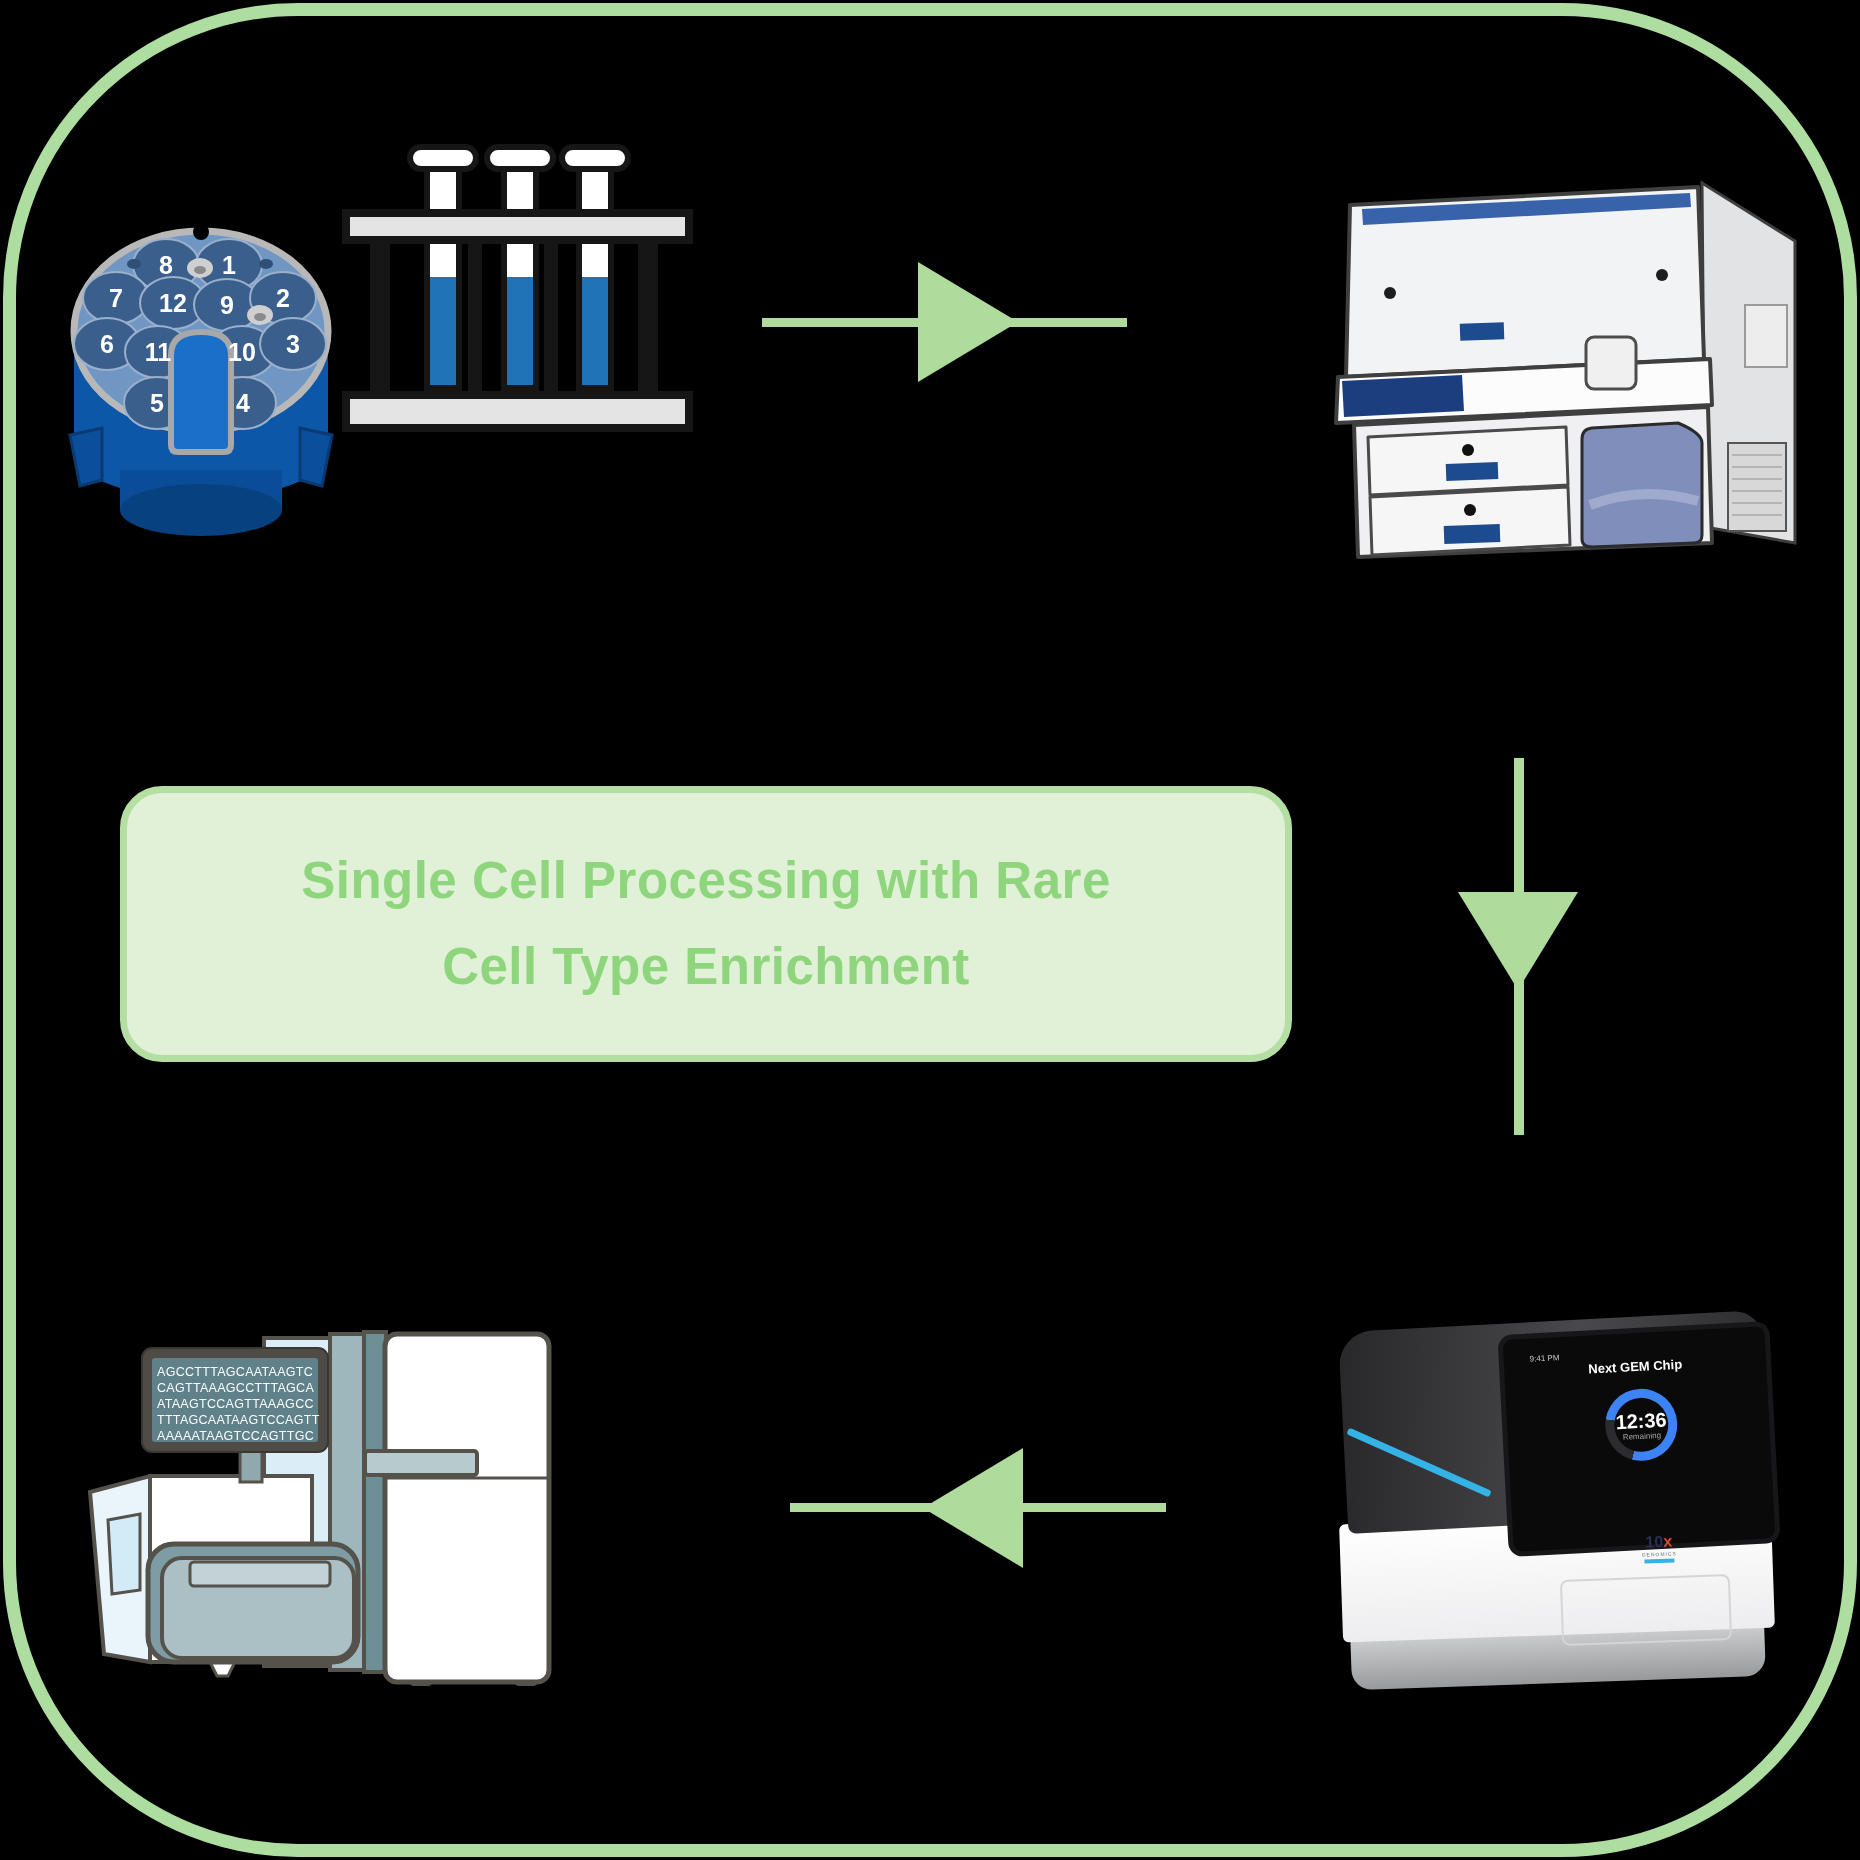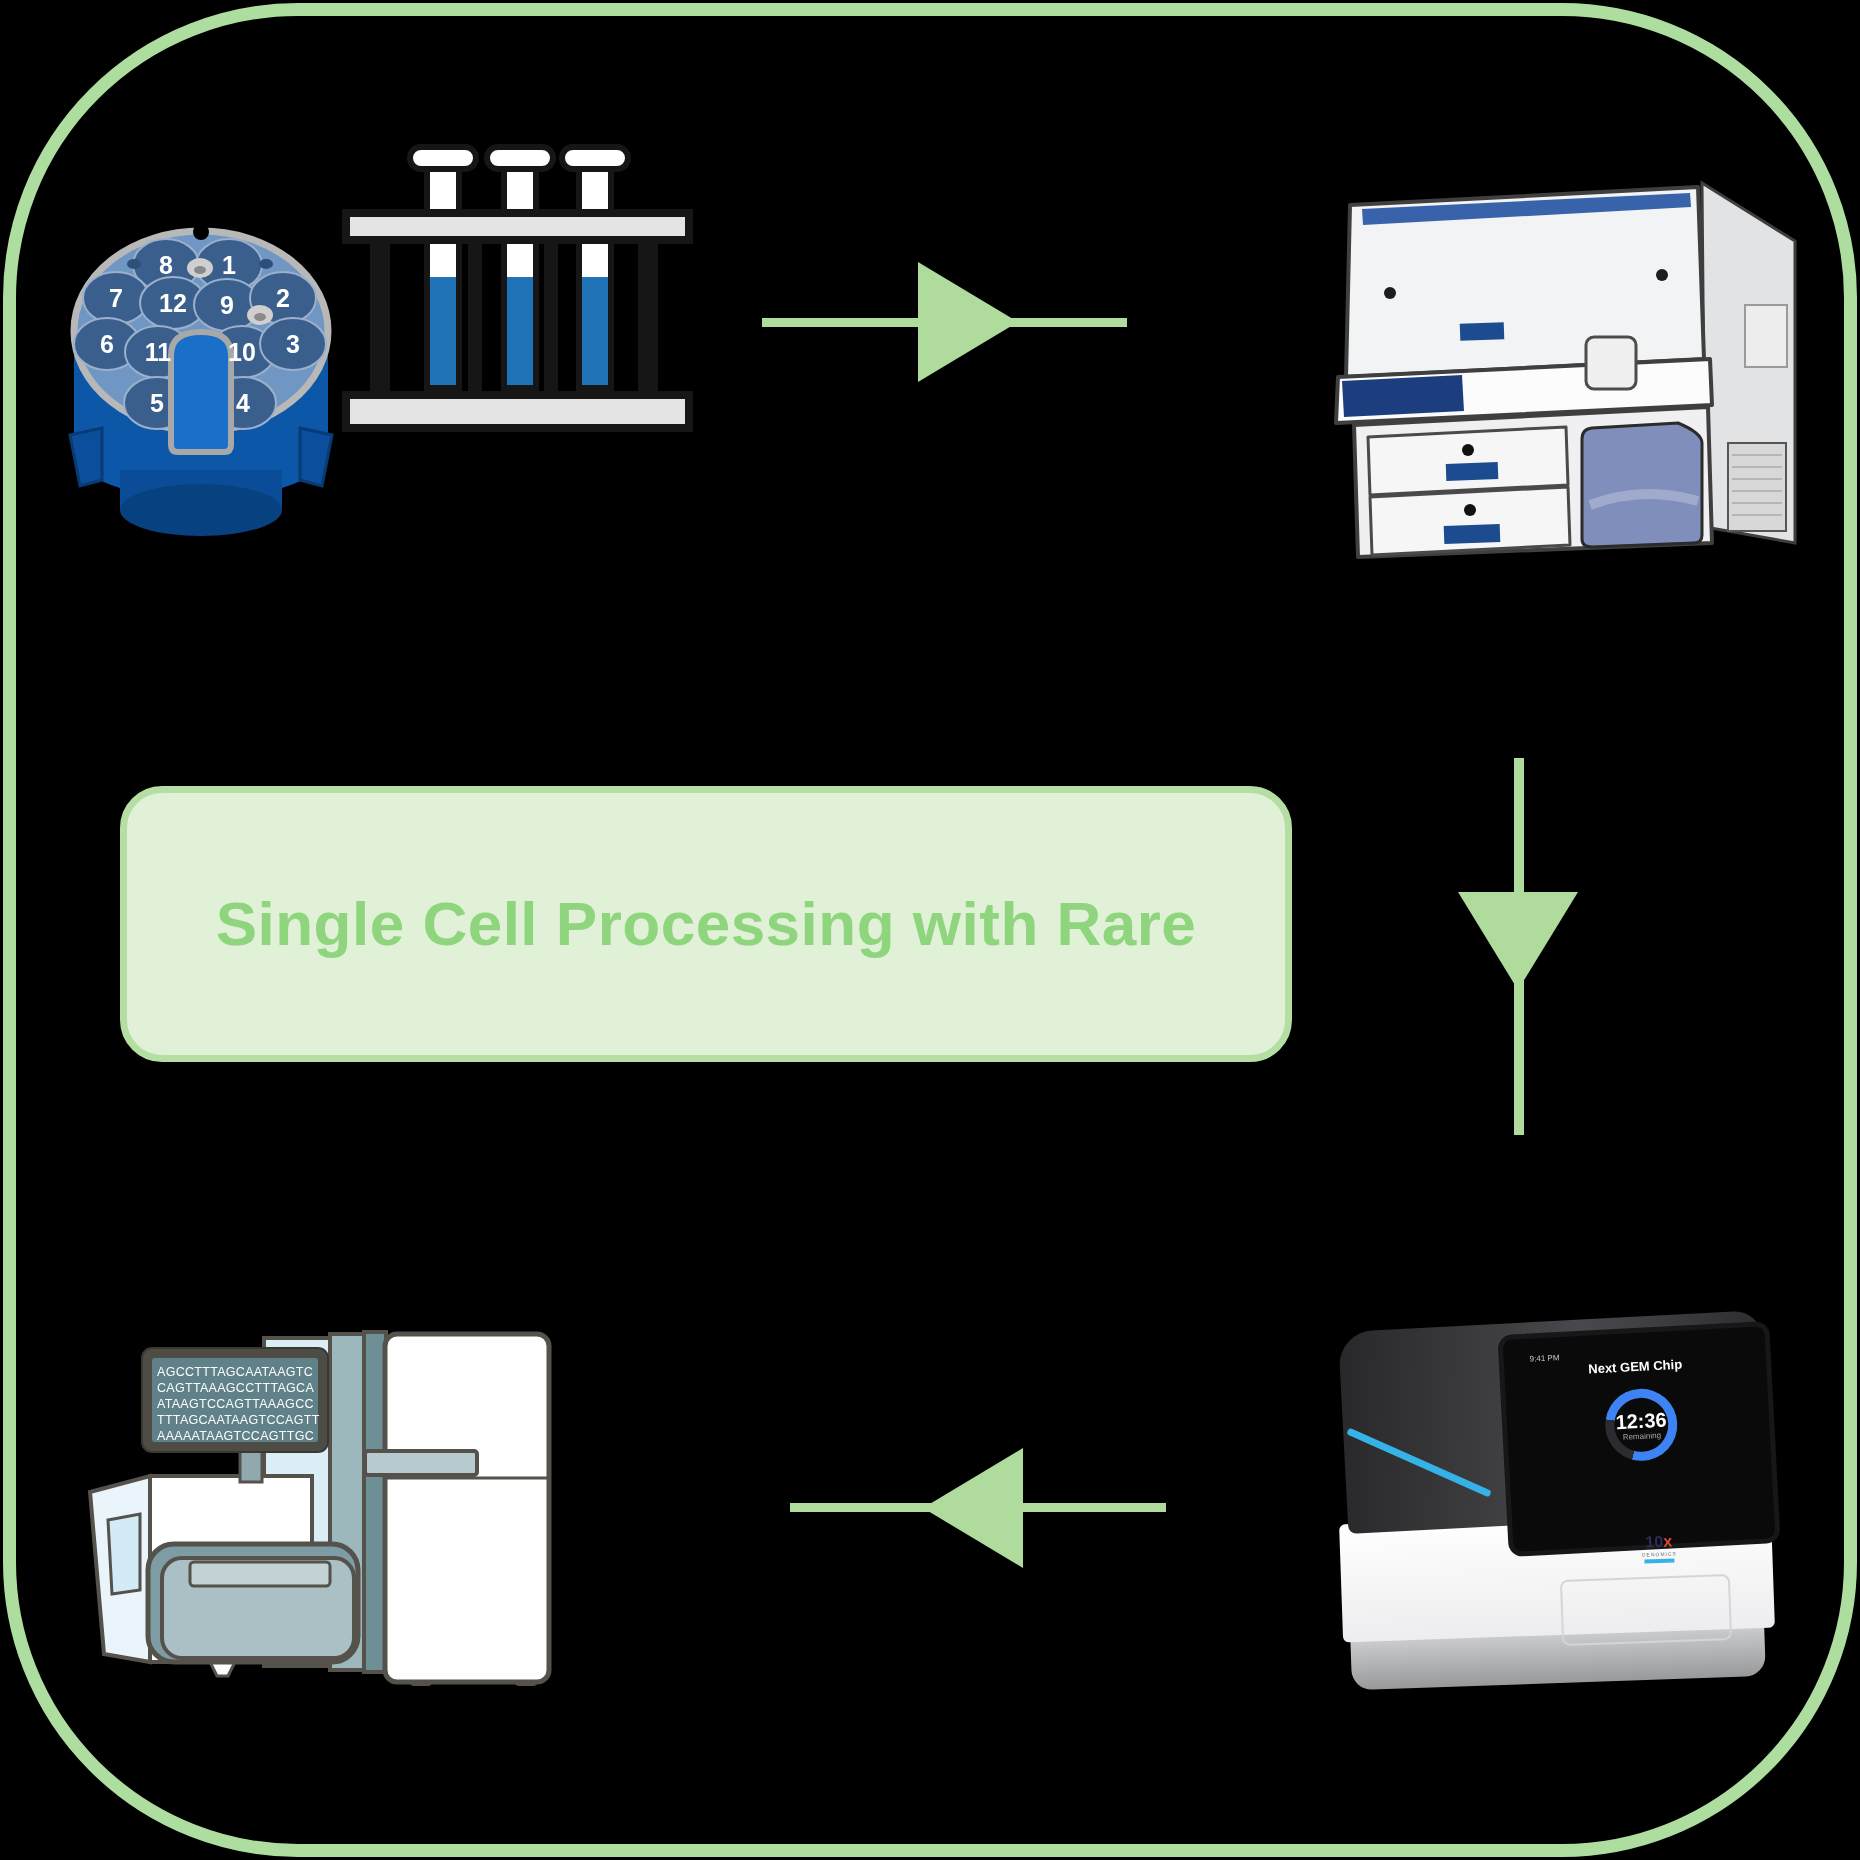--- a/index.html
+++ b/index.html
@@ -7,21 +7,21 @@
           font-family:"Liberation Sans",sans-serif;}
   .frame{position:absolute;left:3px;top:3px;right:3px;bottom:3px;
          border:13px solid #aedda0;border-radius:295px;}
   .abs{position:absolute;}
 
   
   .title-box{position:absolute;left:120px;top:786px;width:1172px;height:276px;
              background:#e0f1d7;border:7px solid #b5dfa2;border-radius:42px;
              box-sizing:border-box;display:flex;flex-direction:column;justify-content:center;
              align-items:center;text-align:center;}
-  .title-line{display:block;font-size:62px;font-weight:bold;color:#8fd57d;line-height:86px;
+  .title-line{display:block;font-size:51px;font-weight:bold;color:#8fd57d;line-height:86px;
               letter-spacing:0.5px;}
 
   
   .chromium{position:absolute;left:1335px;top:1295px;width:455px;height:410px;}
   .chr-base{position:absolute;left:16px;top:330px;width:414px;height:58px;
             background:linear-gradient(#d4d5d7,#98999b);border-radius:6px 6px 20px 20px;
             transform:rotate(-2deg);}
   .chr-white{position:absolute;left:6px;top:222px;width:432px;height:118px;
              background:linear-gradient(#ffffff,#ededef);border-radius:6px;transform:rotate(-2deg);}
   .chr-dark{position:absolute;left:8px;top:26px;width:424px;height:202px;
@@ -184,20 +184,21 @@
     <circle cx="140" cy="148" r="6" fill="#1d1d1d"></circle>
     <circle cx="412" cy="130" r="6" fill="#1d1d1d"></circle>
     <rect x="210" y="178" width="44" height="17" fill="#1c4c8f" transform="rotate(-2 232 186)"></rect>
     <polygon points="88,232 460,214 462,260 86,278" fill="#fcfcfd" stroke="#3f3f3f" stroke-width="4" stroke-linejoin="round"></polygon>
     <polygon points="92,236 212,230 214,266 94,272" fill="#1c3e7e"></polygon>
     <rect x="336" y="192" width="50" height="52" rx="8" fill="#f0f0f1" stroke="#4c4c4c" stroke-width="3"></rect>
   </svg>
 
   <div class="title-box">
     <span class="title-line">Single Cell Processing with Rare</span>
+    <span class="title-line">Cell Type Enrichment</span>
   </div>
 
   <div class="chromium">
     <div class="chr-base"></div>
     <div class="chr-white"></div>
     <div class="chr-dark"></div>
     <div class="chr-cyan"></div>
     <div class="chr-screen">
       <span class="scr-time">9:41 PM</span>
       <div class="scr-title">Next GEM Chip</div>

